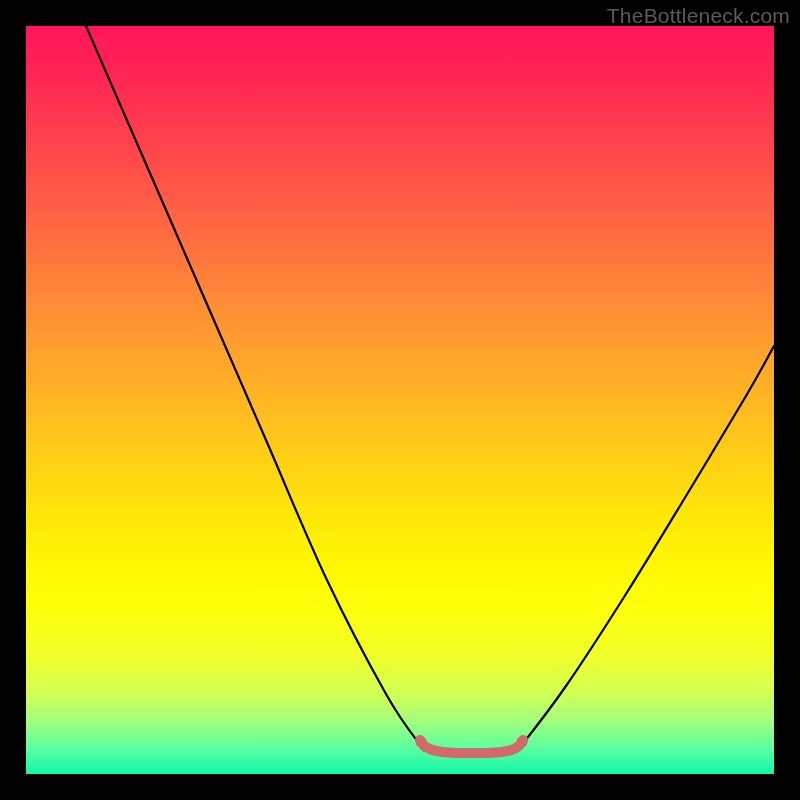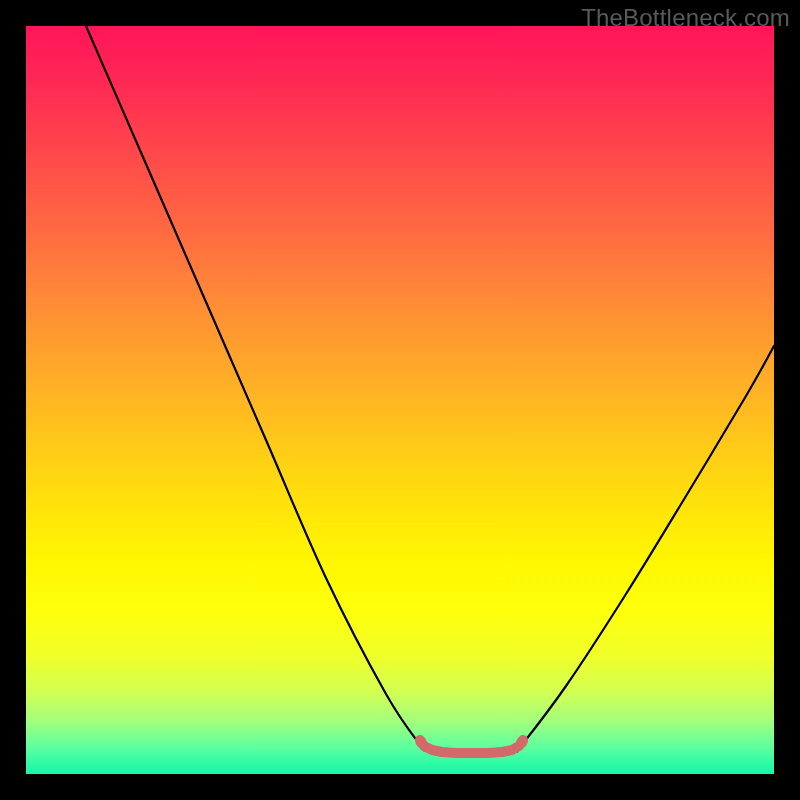--- a/index.html
+++ b/index.html
@@ -55,21 +55,21 @@
     left: 0;
     top: 0;
     width: 100%;
     height: 100%;
   }
   .watermark {
     position: absolute;
     top: 4px;
     right: 10px;
     color: #5a5a5a;
-    font-size: 24px;
+    font-size: 21px;
     letter-spacing: 0.2px;
     font-weight: 500;
     user-select: none;
     margin-left: 35px;
   }
 </style>
 </head>
 <body>
 
 <div class="stage">

